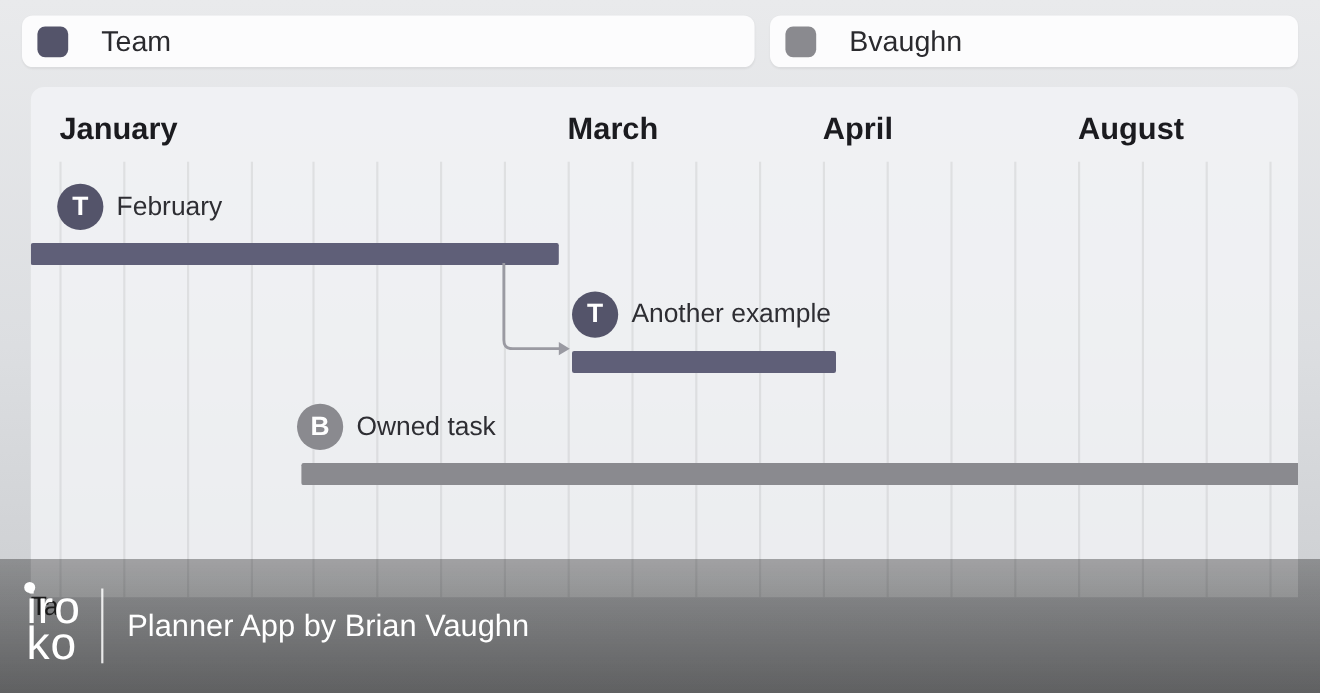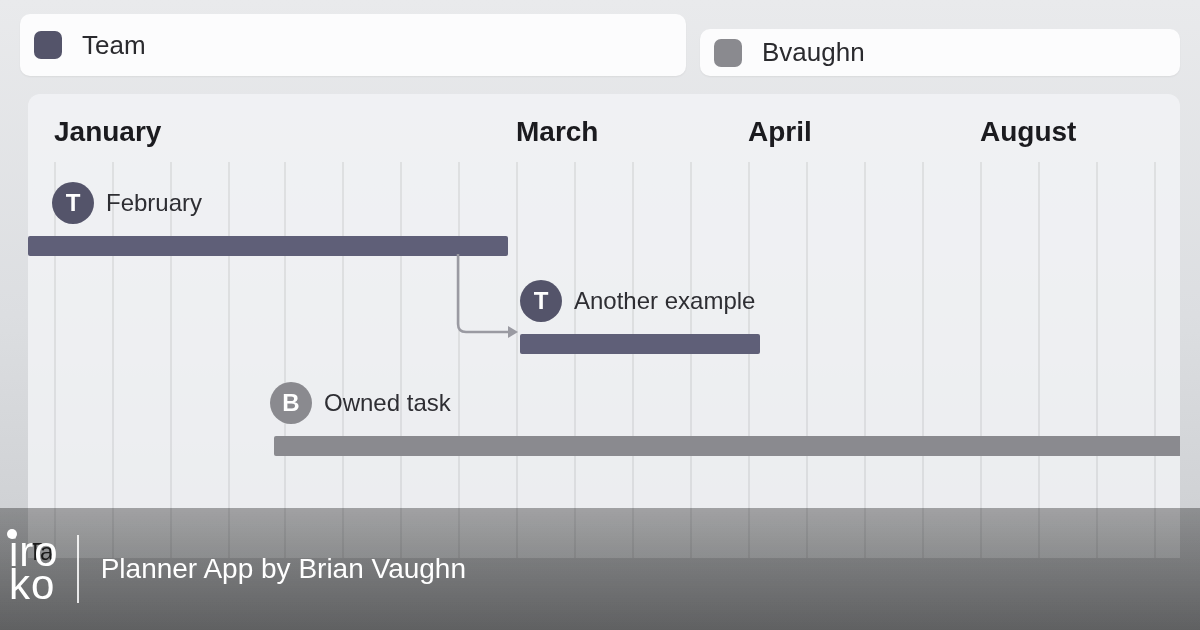--- a/index.html
+++ b/index.html
@@ -1,43 +1,43 @@
 <!DOCTYPE html>
 <html><head>
 <meta charset="utf-8">
 <style>
   * { margin: 0; padding: 0; box-sizing: border-box; }
   html, body { width: 1200px; height: 630px; overflow: hidden; font-family: -apple-system, BlinkMacSystemFont, "Segoe UI", Helvetica, Arial, sans-serif; }
   body { background: linear-gradient(180deg, #e9eaec 0%, #dcdee1 50%, #c8cacd 100%); position: relative; }
 
   .chips { display: flex; gap: 14px; padding: 14px 20px 10px 20px; }
-  .chip { background: #fcfcfd; border-radius: 10px; padding: 8px 14px; display: flex; align-items: center; gap: 20px; box-shadow: 0 1px 2px rgba(0,0,0,0.06); }
+  .chip { background: #fcfcfd; border-radius: 10px; padding: 8px 14px; display: flex; align-items: center; gap: 30px; box-shadow: 0 1px 2px rgba(0,0,0,0.06); }
   .chip-team { flex: 1 1 auto; }
-  .chip-user { width: 480px; margin-top: 15px; }
+  .chip-user { width: 480px; }
   .chip-swatch { width: 28px; height: 28px; border-radius: 7px; }
   .chip-label { font-size: 26px; color: #2a2a2e; font-weight: 500; }
 
   .timeline-card { margin: 8px 20px 0 28px; background: #f3f4f6cc; border-radius: 12px 12px 0 0; padding: 22px 0 24px 0; position: relative; overflow: hidden; }
 
   .months { position: relative; height: 46px; }
   .month-label { position: absolute; top: 0; font-size: 28px; font-weight: 700; color: #1b1b1f; }
 
   .grid { position: absolute; top: 68px; left: 0; right: 0; bottom: 0; }
   .vline { position: absolute; top: 0; bottom: 0; width: 2px; background: rgba(0,0,0,0.07); }
 
   .rows { position: relative; margin-top: 12px; }
   .task-header { position: absolute; display: flex; align-items: center; gap: 12px; }
   .avatar { width: 42px; height: 42px; border-radius: 50%; display: flex; align-items: center; justify-content: center; color: #fff; font-size: 24px; font-weight: 700; }
   .task-name { font-size: 24px; color: #2e2e33; }
   .bar { position: absolute; height: 20px; border-radius: 2px; }
 
   .dep-arrow { position: absolute; }
   .dep-arrow svg { overflow: visible; }
 
-  .overlay { position: absolute; left: 0; right: 0; bottom: 0; height: 122px; background: linear-gradient(180deg, rgba(20,20,20,0.35) 0%, rgba(10,10,10,0.55) 100%); display: flex; align-items: center; padding: 0 9px; backdrop-filter: blur(0.5px); }
+  .overlay { position: absolute; left: 0; right: 0; bottom: 0; height: 122px; background: linear-gradient(180deg, rgba(20,20,20,0.35) 0%, rgba(10,10,10,0.55) 100%); display: flex; align-items: center; padding: 0 24px; backdrop-filter: blur(0.5px); }
   .logo { color: #fff; font-size: 42px; line-height: 0.78; font-weight: 400; letter-spacing: 1px; font-family: Arial, sans-serif; }
   .logo .line { display:block; }
   .divider { width: 2px; height: 68px; background: rgba(255,255,255,0.85); margin: 0 22px 0 18px; }
   .title { color: #fff; font-size: 28px; font-weight: 500; }
 
   .cutoff-label { position: absolute; font-size: 24px; color: #222; font-weight: 500; }
 </style>
 </head>
 <body>
 

